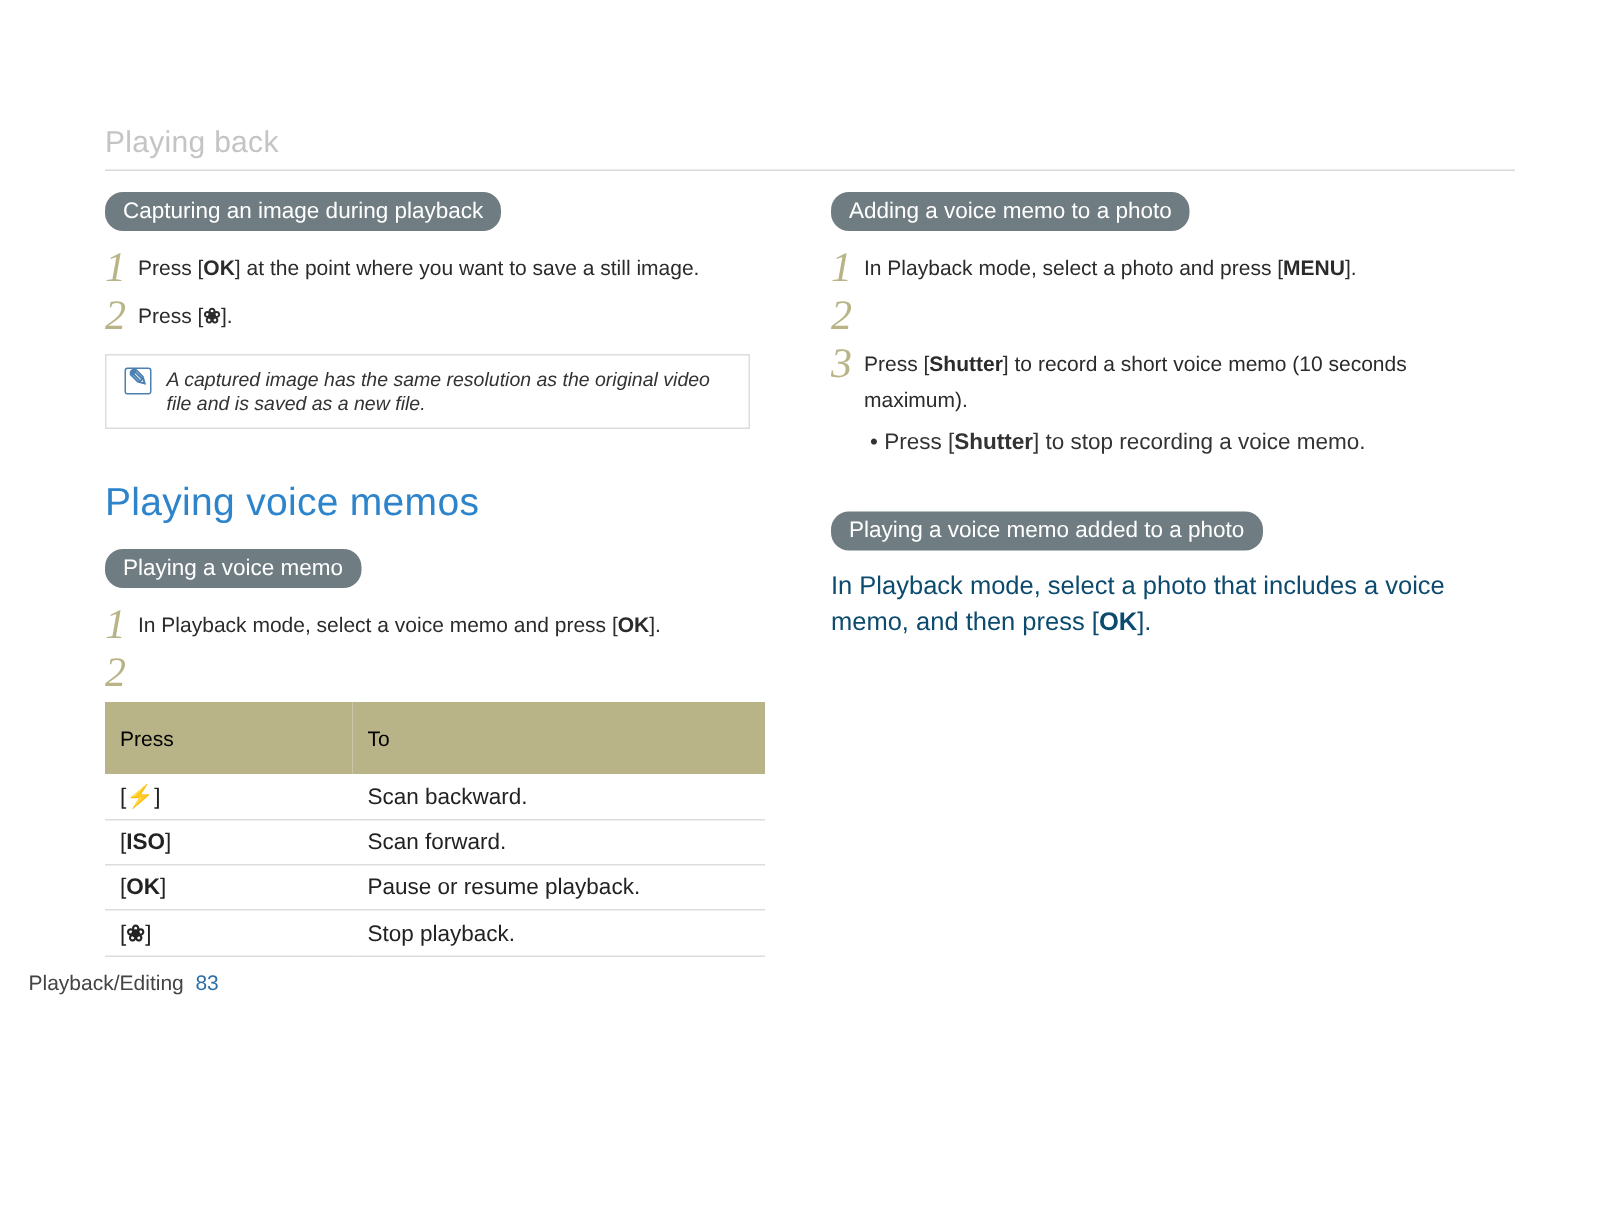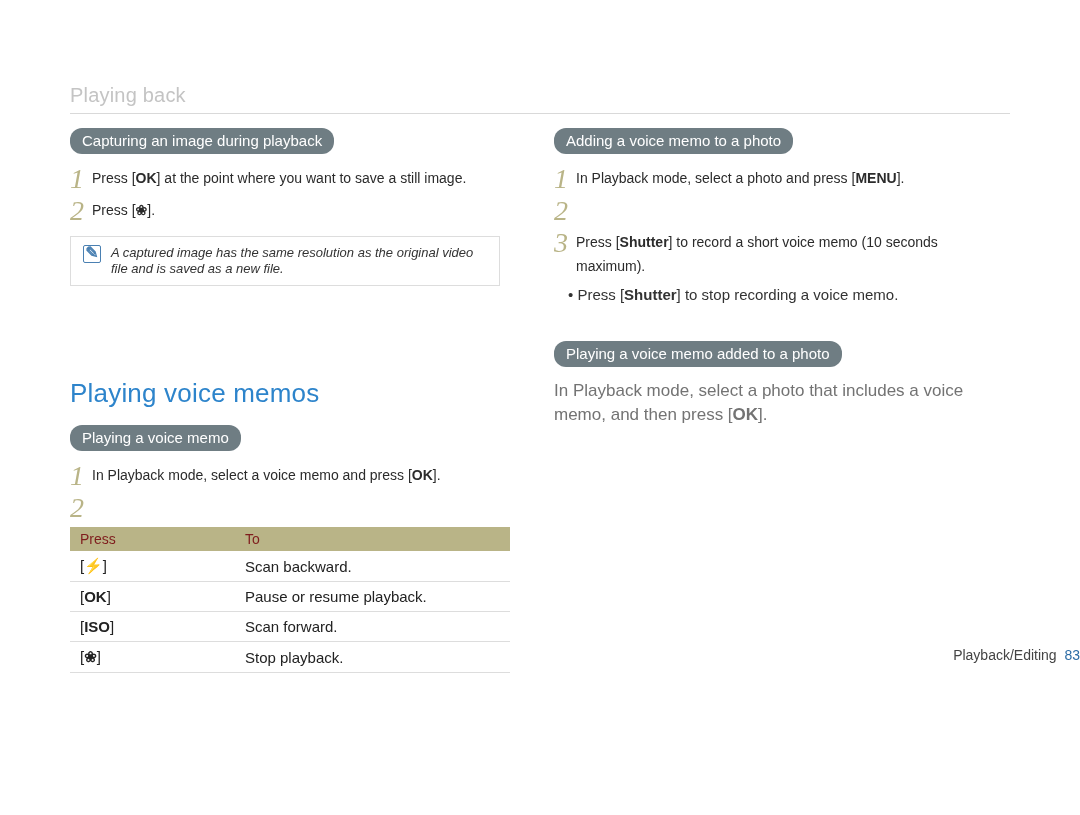--- a/index.html
+++ b/index.html
@@ -94,35 +94,35 @@
   .note-text {
     font-size: 13px;
     color: #333;
     line-height: 16px;
     font-style: italic;
   }
   h2.section {
     color: #2d84cb;
     font-weight: 400;
     font-size: 26px;
-    margin: 92px 0 16px 0;
+    margin: 33px 0 16px 0;
     letter-spacing: 0.2px;
   }
   table.controls {
     border-collapse: collapse;
     width: 440px;
     font-size: 15px;
     margin-top: 8px;
   }
   table.controls thead th {
     background: #b9b487;
-    color: #7f1d1d;
+    color: #000000;
     font-weight: 400;
     text-align: left;
-    padding: 4px 10px;
+    padding: 16px 10px;
     font-size: 14px;
   }
   table.controls tbody td {
     border-bottom: 1px solid #ddd;
     padding: 6px 10px;
     color: #222;
   }
   table.controls tbody td:first-child {
     width: 145px;
     font-size: 15px;
@@ -130,31 +130,32 @@
   .sub-bullet {
     font-size: 15px;
     color: #333;
     margin-left: 4px;
     margin-top: 4px;
     margin-bottom: 14px;
   }
   .para {
     font-size: 17px;
     line-height: 24px;
-    color: #737373;
+    color: #0c4a6e;
     margin-bottom: 8px;
   }
   .footer {
     position: absolute;
     bottom: 24px;
     left: 0;
     right: 0;
-    text-align: right;
+    text-align: left;
     font-size: 14px;
     color: #444;
+    padding-left: 19px;
   }
   .footer .pgnum {
     color: #2d6da6;
   }
   .tool-icon {
     display: inline-block;
     width: 18px;
     height: 14px;
     background: #222;
     border-radius: 3px 3px 5px 5px;
@@ -230,28 +231,28 @@
             <th>Press</th>
             <th>To</th>
           </tr>
         </thead>
         <tbody>
           <tr>
             <td><span>[</span><span class="btn-bolt">⚡</span><span>]</span></td>
             <td>Scan backward.</td>
           </tr>
           <tr>
+            <td><span>[</span><span class="btn-ISO strong">ISO</span><span>]</span></td>
+            <td>Scan forward.</td>
+          </tr>
+          <tr>
             <td><span>[</span><span class="btn-OK strong">OK</span><span>]</span></td>
             <td>Pause or resume playback.</td>
           </tr>
           <tr>
-            <td><span>[</span><span class="btn-ISO strong">ISO</span><span>]</span></td>
-            <td>Scan forward.</td>
-          </tr>
-          <tr>
             <td><span>[</span><span class="btn-flower">❀</span><span>]</span></td>
             <td>Stop playback.</td>
           </tr>
         </tbody>
       </table>
 
     </div>
 
     <div class="col">
 
@@ -268,21 +269,21 @@
         <div class="step-num">2</div>
       </div>
 
       <div class="step">
         <div class="step-num">3</div>
         <div class="step-body">
           <span>Press [</span><span class="strong">Shutter</span><span>] to record a short voice memo (10 seconds maximum).</span>
         </div>
       </div>
 
-      <div class="sub-bullet" style="margin-left:14px;">
+      <div class="sub-bullet" style="margin-left:26px;">
         <span>• Press [</span><span class="strong">Shutter</span><span>] to stop recording a voice memo.</span>
       </div>
 
       <div style="height:24px;"></div>
 
       <div class="pill">Playing a voice memo added to a photo</div>
 
       <div class="para">
         <span>In Playback mode, select a photo that includes a voice memo, and then press [</span><span class="btn-OK strong">OK</span><span>].</span>
       </div>

